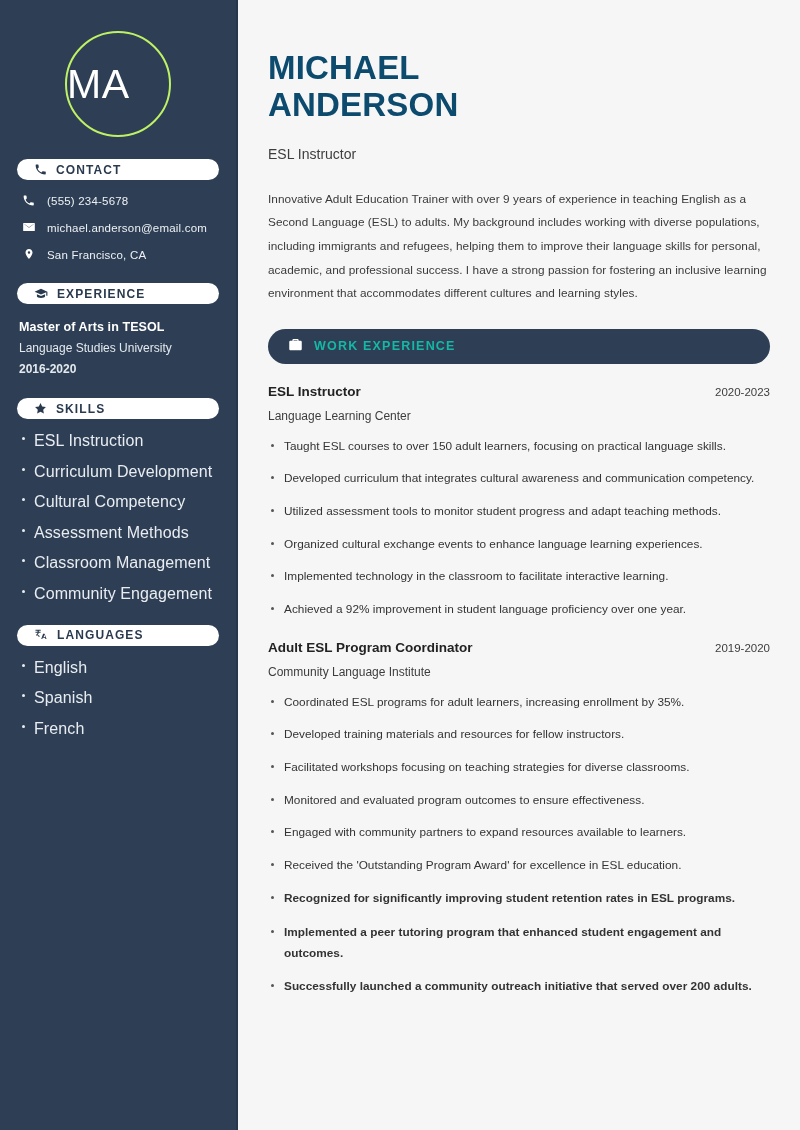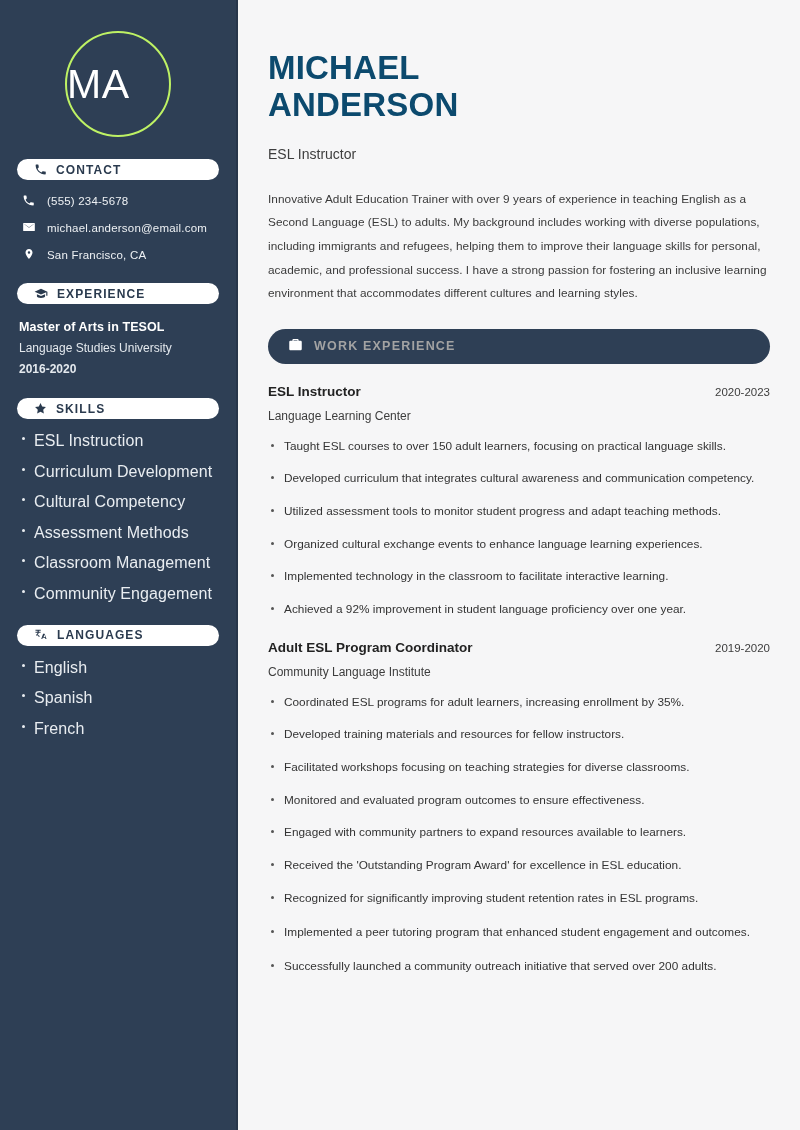--- a/index.html
+++ b/index.html
@@ -168,21 +168,21 @@
     background: #2e3f55;
     border-radius: 999px;
     height: 35px;
     display: flex;
     align-items: center;
     gap: 11px;
     padding: 0 20px;
     box-sizing: border-box;
   }
   .sec-bar .sec-label {
-    color: #a3a3a3;
+    color: #14b8a6;
     font-size: 12.5px;
     font-weight: bold;
     letter-spacing: 1.2px;
   }
 
   .job { margin-top: 20px; }
   .job-head {
     display: flex;
     justify-content: space-between;
     align-items: baseline;
@@ -219,21 +219,21 @@
   .main-bullets li::before {
     content: "";
     position: absolute;
     left: 3px;
     top: 8px;
     width: 3px;
     height: 3px;
     background: #555555;
     border-radius: 50%;
   }
-  .ach-bullets li { margin-bottom: 13px; }
+  .ach-bullets li { margin-bottom: 13px; font-weight: bold; }
 </style>
 </head>
 <body>
 
 <div class="resume">
 
   <aside class="sidebar">
 
     <div class="monogram-wrap">
       <div class="monogram">

